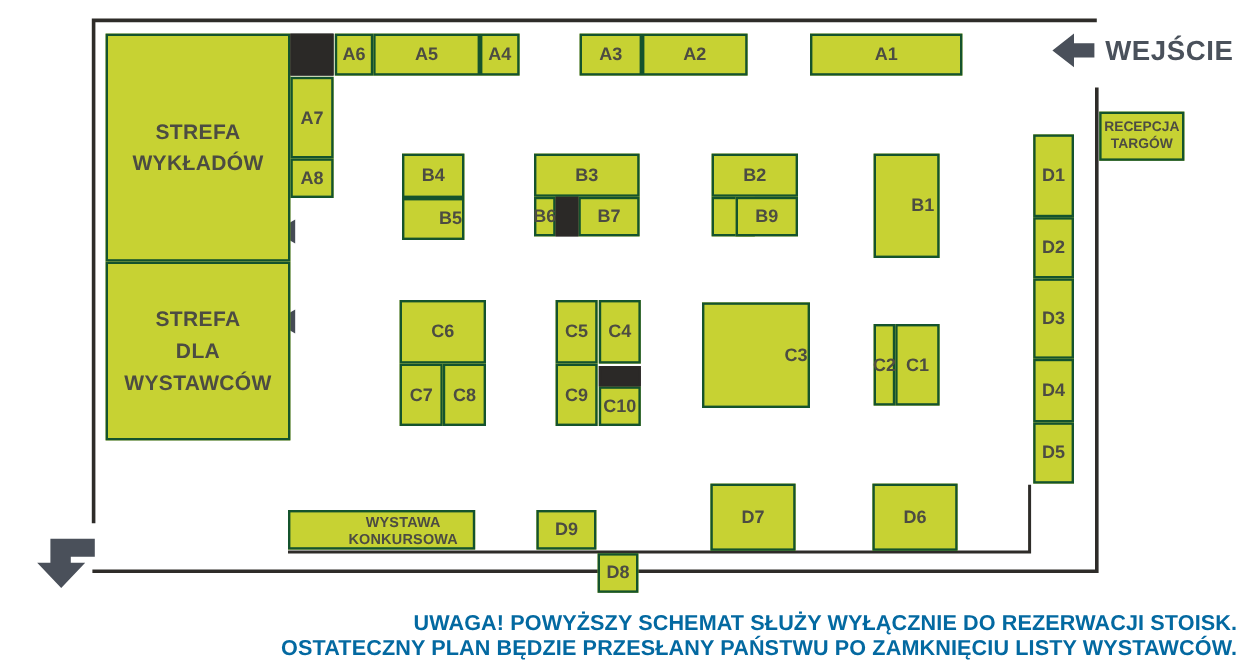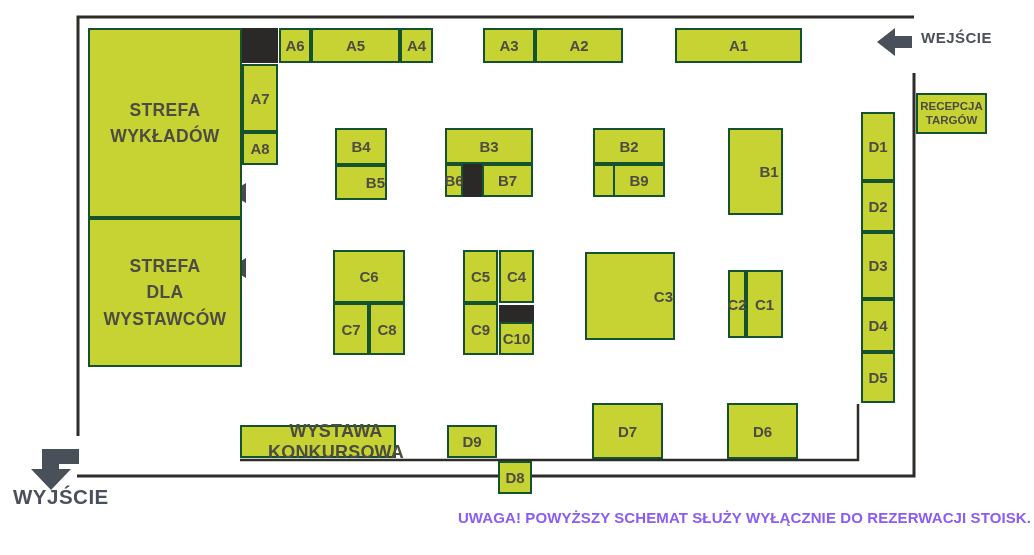--- a/index.html
+++ b/index.html
@@ -11,30 +11,30 @@
   .zone,.booth{
     position:absolute;box-sizing:border-box;background:#c7d233;border:2px solid #14532d;
     display:flex;align-items:center;justify-content:center;text-align:center;
     color:#4c4c42;font-weight:600;
   }
   .zone{font-size:17.5px;}
   .zone span{white-space:pre-line;line-height:1.5;letter-spacing:0.3px;}
   .booth{font-size:15px;}
   .booth span{white-space:pre-line;}
   .booth.dark{background:#2b2927;border-color:#2b2927;}
-  .booth.wide{font-size:18px;letter-spacing:0.2px;padding-left:36px;}
+  .booth.wide{font-size:12px;letter-spacing:0.2px;padding-left:36px;}
   .booth.reception{font-size:11.5px;line-height:1.2;}
   .dir-label{
-    position:absolute;font-size:15px;font-weight:600;color:#4a515b;letter-spacing:0.5px;
+    position:absolute;font-size:23px;font-weight:600;color:#4a515b;letter-spacing:0.5px;
   }
   #entrance-label{left:921px;top:29px;}
   #exit-label{left:13px;top:485px;font-size:20.5px;}
   .note{
     position:absolute;right:3px;top:509px;text-align:right;
-    font-size:15px;line-height:1.18;font-weight:600;color:#8b5cf6;letter-spacing:0.1px;
+    font-size:18px;line-height:1.18;font-weight:600;color:#0369a1;letter-spacing:0.1px;
   }
   .note b{font-weight:800;}
 </style>
 </head>
 <body>
 
 <div id="stage">
 
   <svg id="walls" viewBox="0 0 1034 555" xmlns="http://www.w3.org/2000/svg">
     <path d="M78,436 L78,17 L914,17" fill="none" stroke="#2e2c29" stroke-width="3"></path>
@@ -170,19 +170,19 @@
       <div class="booth reception" style="left: 916px; top: 93px; width: 71px; height: 41px;">
         <span>RECEPCJA
 TARGÓW</span>
       </div>
       <div class="booth dark" style="left: 242px; top: 28px; width: 36px; height: 35px;"></div>
       <div class="booth dark" style="left: 463px; top: 164px; width: 19px; height: 33px;"></div>
       <div class="booth dark" style="left: 499px; top: 305px; width: 35px; height: 17px;"></div>
     </div>
 
   <div id="entrance-label" class="dir-label">WEJŚCIE</div>
-  <div id="exit-label" class="dir-label">WYJŚCIE</div>
 
   <div class="note">
     <div><b>UWAGA!</b><span> POWYŻSZY SCHEMAT SŁUŻY WYŁĄCZNIE DO REZERWACJI STOISK.</span></div>
+    <div>OSTATECZNY PLAN BĘDZIE PRZESŁANY PAŃSTWU PO ZAMKNIĘCIU LISTY WYSTAWCÓW.</div>
   </div>
 
 </div>
 
 </body></html>

